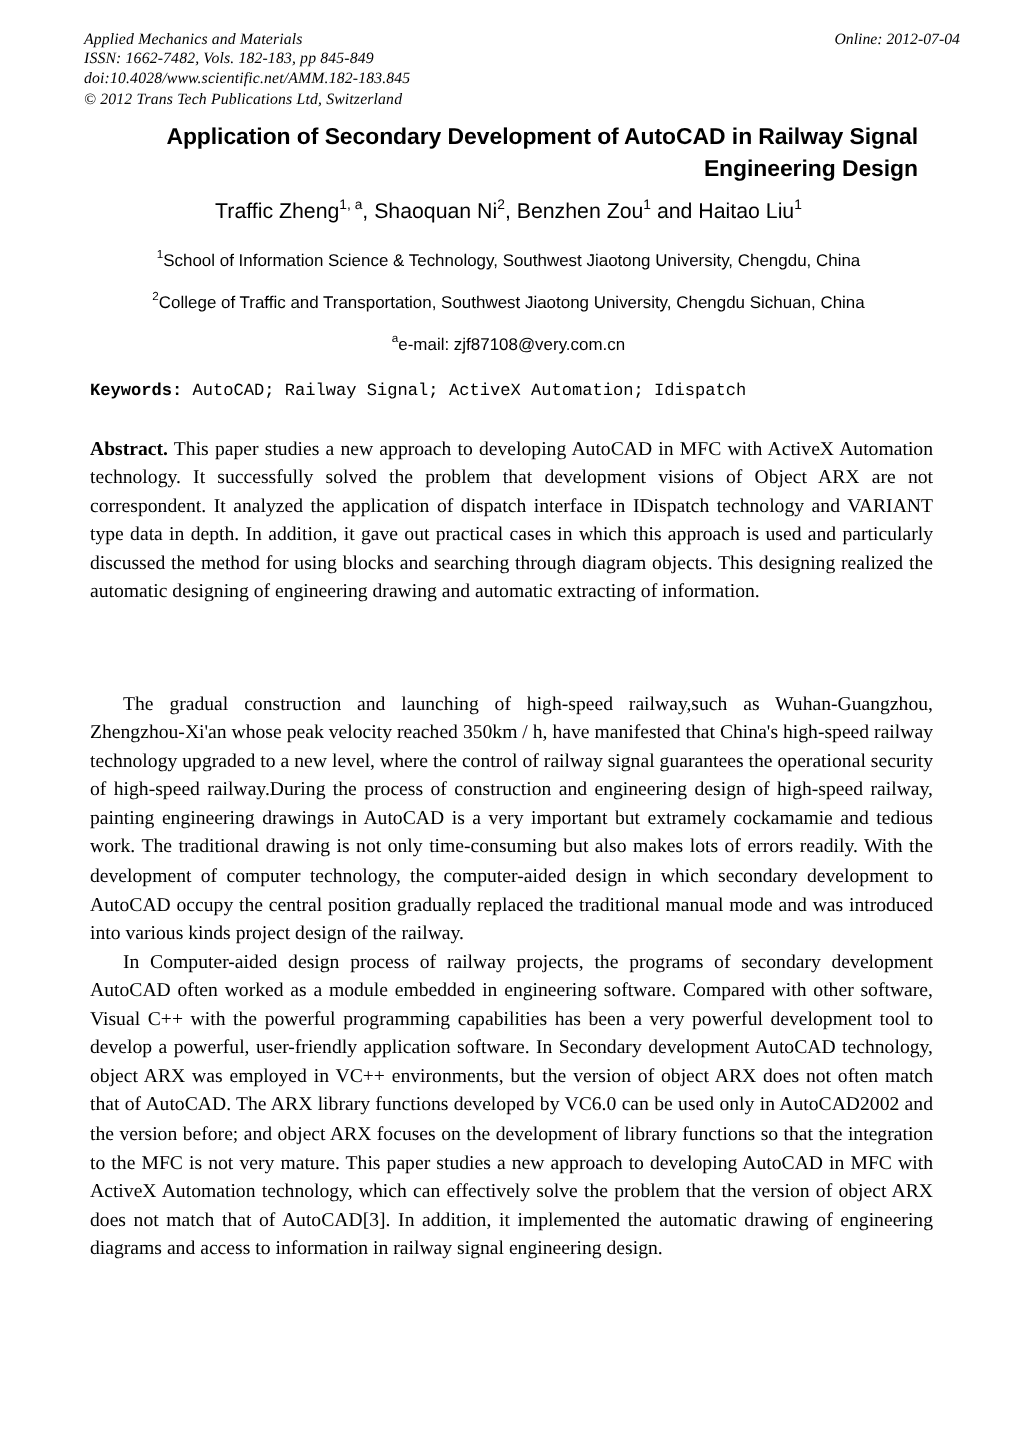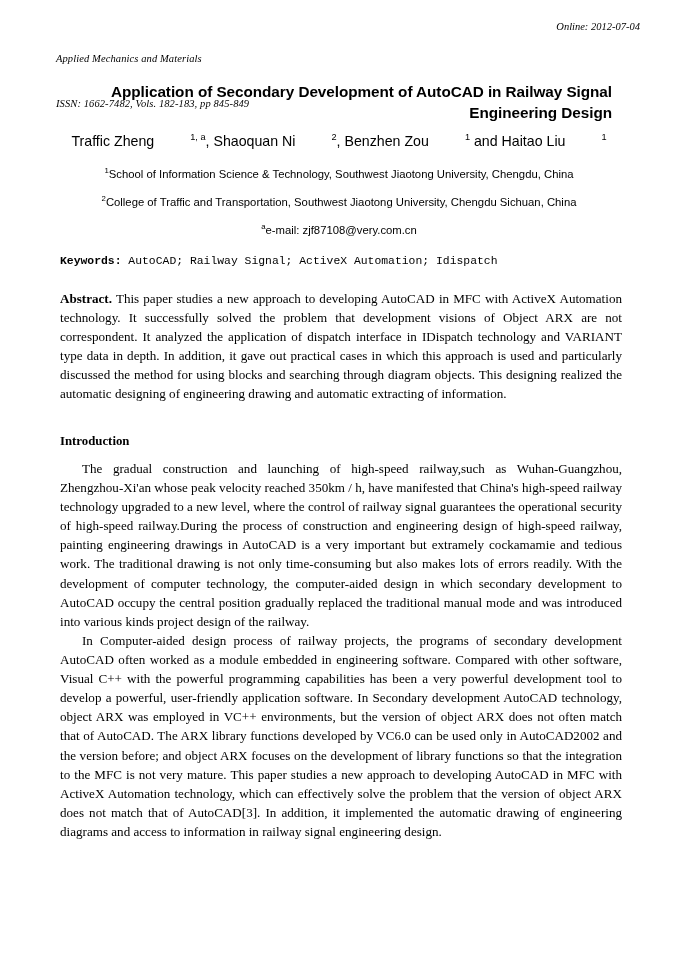--- a/index.html
+++ b/index.html
@@ -34,21 +34,21 @@
   }
   .journal-left {
     float: left;
     font-family: "Liberation Serif", "DejaVu Serif", serif;
     font-style: italic;
     font-size: 10.5px;
     line-height: 13.2px;
     color: #000;
     letter-spacing: 0.1px;
   }
-  .journal-left div { white-space: nowrap; margin-top: 32px; }
+  .journal-left div { white-space: nowrap; }
   .journal-right {
     float: right;
     font-family: "Liberation Serif", "DejaVu Serif", serif;
     font-style: italic;
     font-size: 10.5px;
     line-height: 13.2px;
     color: #000;
     white-space: nowrap;
   }
 
@@ -76,21 +76,20 @@
     text-align: center;
     font-family: "Liberation Sans", "DejaVu Sans", sans-serif;
     font-size: 14.2px;
     line-height: 20px;
     color: #000;
   }
   .authors sup {
     font-size: 9.2px;
     vertical-align: super;
     line-height: 0;
-    margin-left: 36px;
   }
 
   
   .affiliations {
     position: absolute;
     top: 167px;
     left: 46px;
     right: 46px;
     text-align: center;
     font-family: "Liberation Sans", "DejaVu Sans", sans-serif;
@@ -175,20 +174,22 @@
 </style>
 </head>
 <body>
 
 <div class="page">
 
   <div class="journal-header">
     <div class="journal-left">
       <div>Applied Mechanics and Materials</div>
       <div>ISSN: 1662-7482, Vols. 182-183, pp 845-849</div>
+      <div>doi:10.4028/www.scientific.net/AMM.182-183.845</div>
+      <div>© 2012 Trans Tech Publications Ltd, Switzerland</div>
     </div>
     <div class="journal-right">Online: 2012-07-04</div>
   </div>
 
   <div class="paper-title">Application of Secondary Development of AutoCAD in Railway Signal Engineering Design</div>
 
   <div class="authors"><span>Traffic Zheng</span><sup>1, a</sup>, <span>Shaoquan Ni</span><sup>2</sup>, <span>Benzhen Zou</span><sup>1</sup> and <span>Haitao Liu</span><sup>1</sup></div>
 
   <div class="affiliations">
     <div class="affil-line"><sup>1</sup><span>School of Information Science &amp; Technology, Southwest Jiaotong University, Chengdu, China</span></div>
@@ -197,17 +198,16 @@
   </div>
 
   <div class="keywords">
     <span class="kw-label">Keywords:</span><span> AutoCAD; Railway Signal; ActiveX Automation; Idispatch</span>
   </div>
 
   <div class="abstract">
     <span class="ab-label">Abstract.</span><span> This paper studies a new approach to developing AutoCAD in MFC with ActiveX Automation technology. It successfully solved the problem that development visions of Object ARX are not correspondent. It analyzed the application of dispatch interface in IDispatch technology and VARIANT type data in depth. In addition, it gave out practical cases in which this approach is used and particularly discussed the method for using blocks and searching through diagram objects. This designing realized the automatic designing of engineering drawing and automatic extracting of information.</span>
   </div>
 
-  <div class="section-heading" id="intro-heading">Introduction</div>
   <div class="body-para" id="intro-para-1">The gradual construction and launching of high-speed railway,such as Wuhan-Guangzhou, Zhengzhou-Xi'an whose peak velocity reached 350km / h, have manifested that China's high-speed railway technology upgraded to a new level, where the control of railway signal guarantees the operational security of high-speed railway.During the process of construction and engineering design of high-speed railway, painting engineering drawings in AutoCAD is a very important but extramely cockamamie and tedious work. The traditional drawing is not only time-consuming but also makes lots of errors readily. With the development of computer technology, the computer-aided design in which secondary development to AutoCAD occupy the central position gradually replaced the traditional manual mode and was introduced into various kinds project design of the railway.</div>
   <div class="body-para" id="intro-para-2">In Computer-aided design process of railway projects, the programs of secondary development AutoCAD often worked as a module embedded in engineering software. Compared with other software, Visual C++ with the powerful programming capabilities has been a very powerful development tool to develop a powerful, user-friendly application software. In Secondary development AutoCAD technology, object ARX was employed in VC++ environments, but the version of object ARX does not often match that of AutoCAD. The ARX library functions developed by VC6.0 can be used only in AutoCAD2002 and the version before; and object ARX focuses on the development of library functions so that the integration to the MFC is not very mature. This paper studies a new approach to developing AutoCAD in MFC with ActiveX Automation technology, which can effectively solve the problem that the version of object ARX does not match that of AutoCAD[3]. In addition, it implemented the automatic drawing of engineering diagrams and access to information in railway signal engineering design.</div>
 
 </div>
 
 </body></html>

